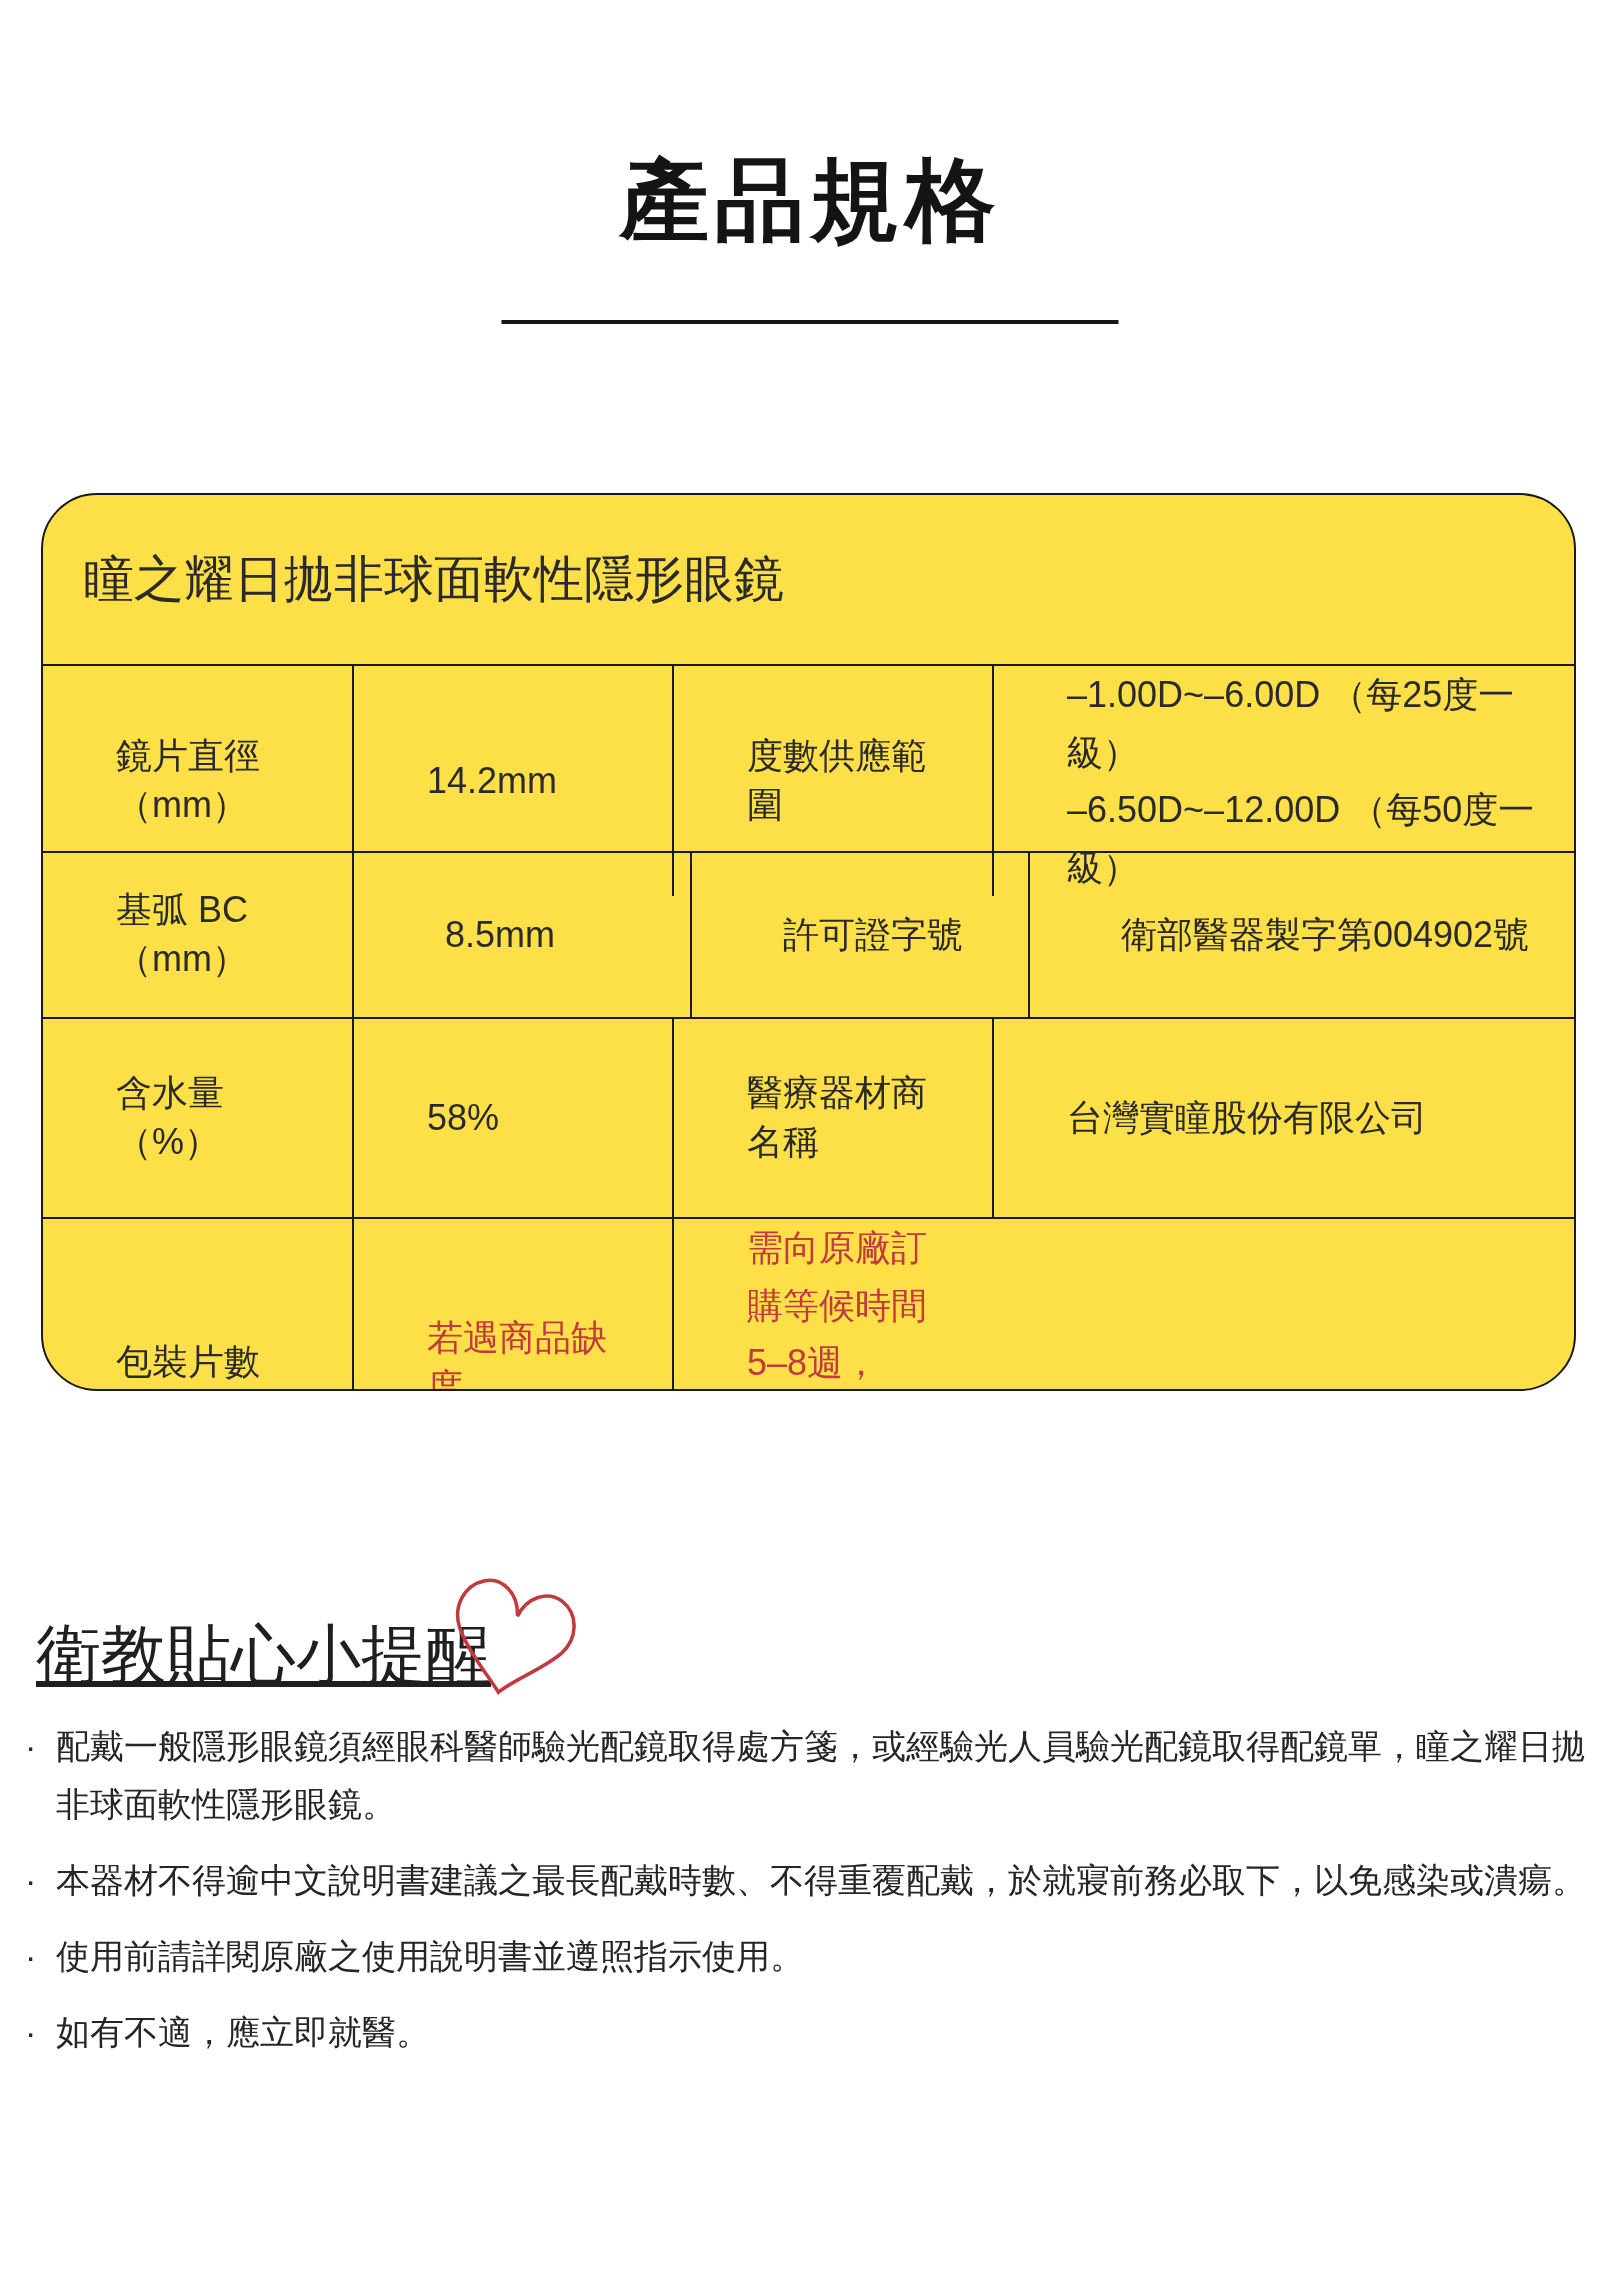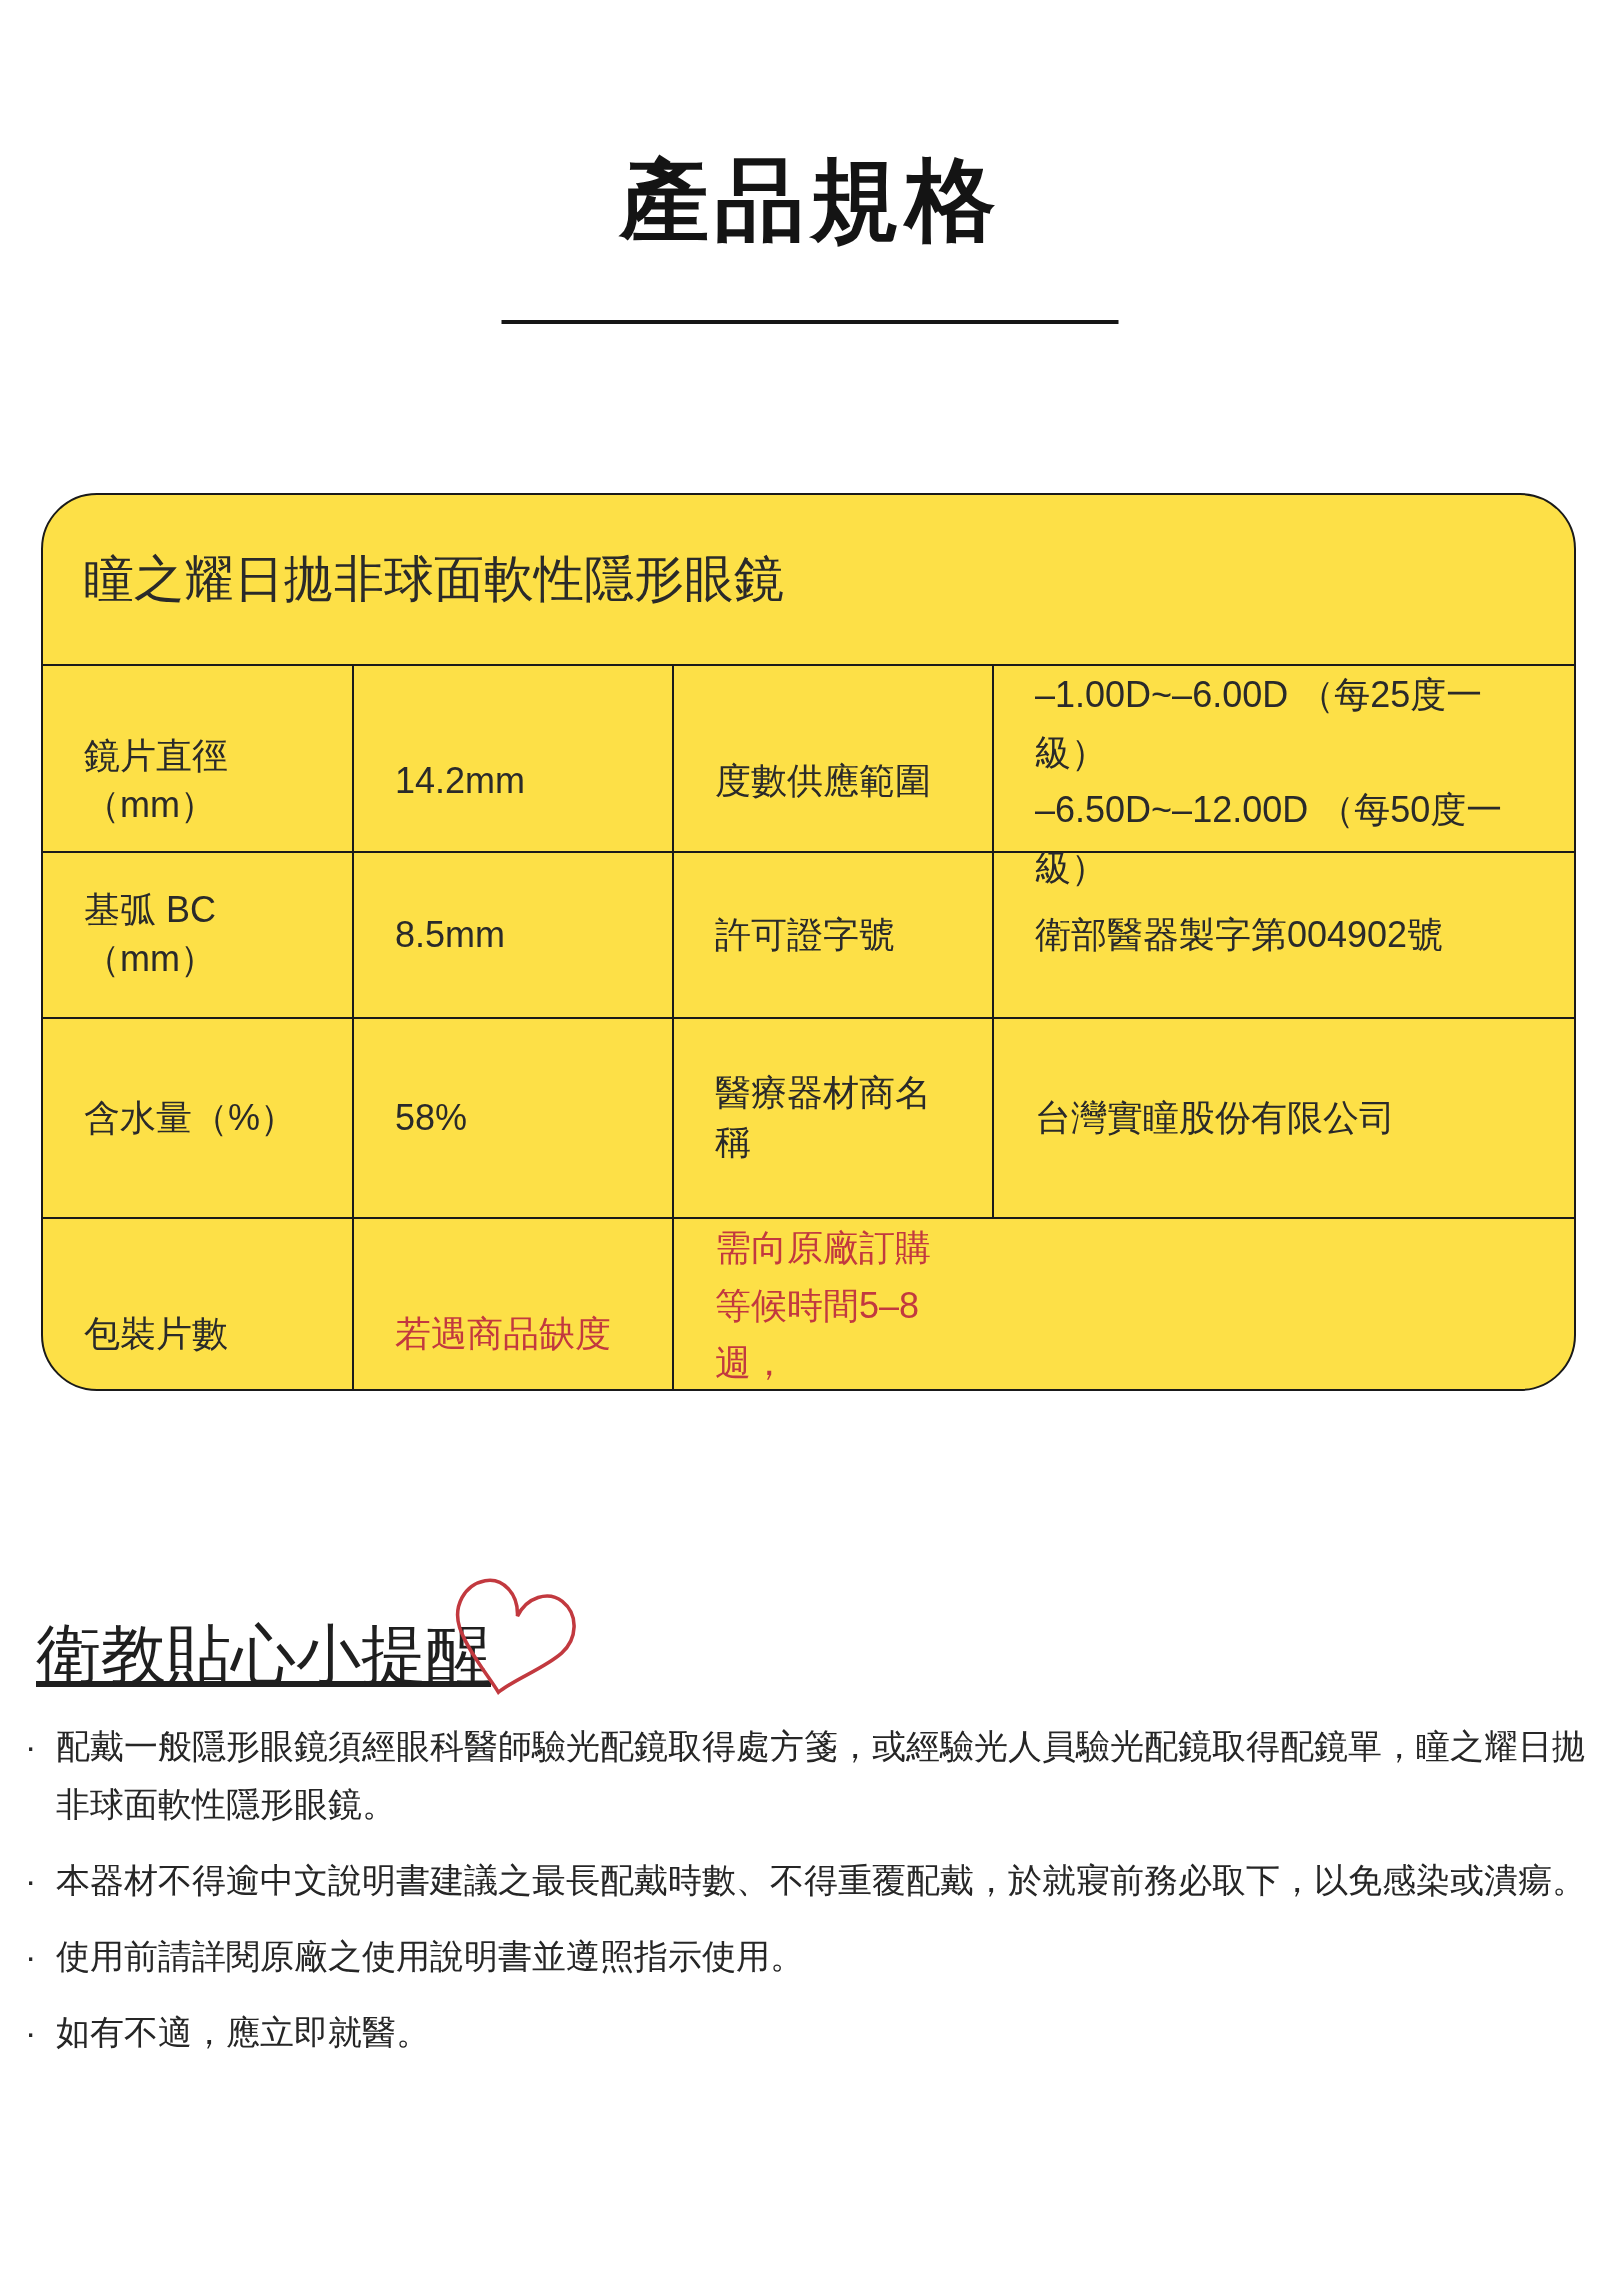--- a/index.html
+++ b/index.html
@@ -41,30 +41,31 @@
     padding-left:41px;
     font-size:50px; color:#2a2a2a;
     border-bottom:2.7px solid #1a1a1a;
     box-sizing:border-box;
   }
   .t-row {
     display:grid;
     grid-template-columns:311px 320px 320px 1fr;
   }
   .t-row.r1 { height:185px; }
-  .t-row.r2 { height:164px; }
+  .t-row.r2 { height:164px;gap:18px; }
   .t-row.r3 { height:198px; }
   .t-row.r4 { height:170px; }
   .t-row:not(.r4) { border-bottom:2.7px solid #1a1a1a; }
   .td {
     display:flex; align-items:center;
     padding:0 36px 0 41px;
     font-size:36px; color:#2a2a2a;
     box-sizing:border-box;
     border-right:2.7px solid #1a1a1a;
+    margin-left:32px;
   }
   .td:last-child { border-right:none; }
   .td.multi {
     flex-direction:column; justify-content:center; align-items:flex-start;
     line-height:1.6;
   }
   .red { color:#c2393f; }
 
   
   .reminder-heading {

